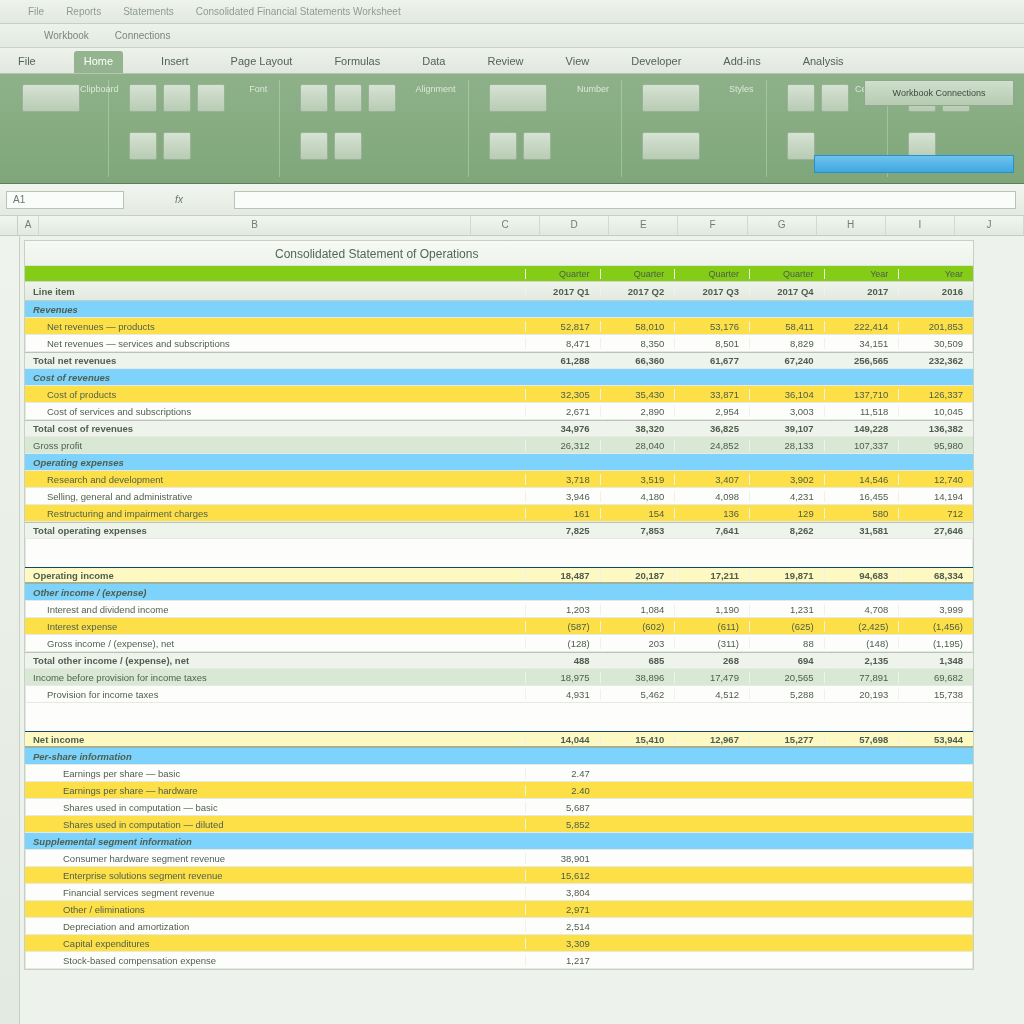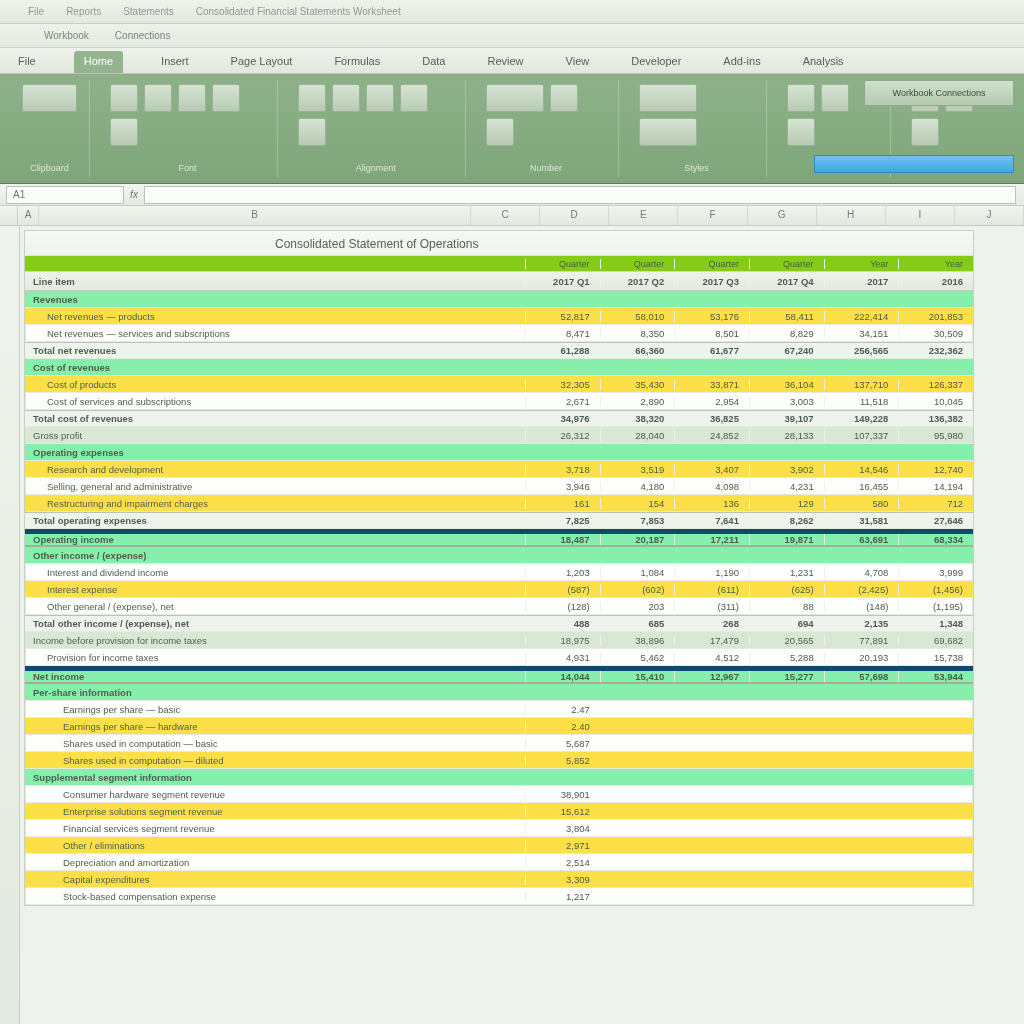--- a/index.html
+++ b/index.html
@@ -56,21 +56,21 @@
     height: 110px;
     background: linear-gradient(#8eb189 0%, #7fa67a 100%);
     border-bottom:1px solid #5f7a5c;
     display:flex;
     padding:6px 10px;
     gap:8px;
     color:#e9f2e7;
     position:relative;
   }
   .ribbon .group {
-    display:flex; flex-direction:column; justify-content:space-between;
+    display:flex; flex-direction:row; justify-content:space-between;
     border-right:1px solid rgba(255,255,255,.25);
     padding:4px 12px;
     min-width:60px;
   }
   .ribbon .btns { display:flex; gap:6px; flex-wrap:wrap; }
   .rbtn {
     width:28px; height:28px;
     background:linear-gradient(#d6e3d3,#b8cbb4);
     border:1px solid #9ab295;
     border-radius:2px;
@@ -89,24 +89,24 @@
   }
   .blue-strip {
     position:absolute; right:10px; bottom:10px;
     width:200px; height:18px;
     background:linear-gradient(#6fc3ef,#3fa7df);
     border:1px solid #2a90c8;
   }
 
   
   .name-row {
-    height:22px;
+    height:32px;
     background:linear-gradient(#f1f5ef,#e4eae2);
     border-bottom:1px solid #c6cfc4;
-    display:flex; align-items:center;
+    display:flex; align-items:center;gap:45px;
   }
   .namebox {
     width:118px; height:18px; margin-left:6px;
     background:#fafcf9;
     border:1px solid #b9c4b7;
     font-size:10px; padding:0 6px;
     display:flex; align-items:center;
     color:#6b786b;
   }
   .fx { width:20px; text-align:center; color:#6b786b; font-style:italic; }
@@ -191,23 +191,23 @@
   .fin .num {
     width:76px;
     text-align:right;
     padding-right:10px;
     font-variant-numeric: tabular-nums;
     color:#4d5d4d;
     border-left:1px solid #eef2ec;
   }
   .fin .row.alt { background:#fde047; }
   .fin .row.hl  { background:#d9e8d4; }
-  .fin .row.section { background:#86efac; font-weight:600; }
+  .fin .row.section { background:#7dd3fc; font-weight:600;font-style:italic; }
   .fin .row.total { border-top:1px solid #b8c4b5; font-weight:600; background:#eef3ec;}
-  .fin .row.grand { border-top:5px solid #0c4a6e; border-bottom:2px double #9fb19b; font-weight:700; background:#86efac;}
+  .fin .row.grand { border-top:1px solid #0c4a6e; border-bottom:2px double #9fb19b; font-weight:700; background:#fef9c3;margin-top:28px;}
 </style>
 </head>
 <body>
 
 <div class="qat">
   <span class="qitem">File</span>
   <span class="qitem">Reports</span>
   <span class="qitem">Statements</span>
   <span class="qitem">Consolidated Financial Statements Worksheet</span>
 </div>
@@ -468,21 +468,21 @@
             <div class="num">8,262</div>
             <div class="num">31,581</div>
             <div class="num">27,646</div>
           </div>
           <div class="row grand">
             <div class="label">Operating income</div>
             <div class="num">18,487</div>
             <div class="num">20,187</div>
             <div class="num">17,211</div>
             <div class="num">19,871</div>
-            <div class="num">63,691</div>
+            <div class="num">94,683</div>
             <div class="num">68,334</div>
           </div>
           <div class="row section">
             <div class="label">Other income / (expense)</div>
             <div class="num"></div>
             <div class="num"></div>
             <div class="num"></div>
             <div class="num"></div>
             <div class="num"></div>
             <div class="num"></div>
@@ -499,21 +499,21 @@
           <div class="row alt">
             <div class="label ind1">Interest expense</div>
             <div class="num">(587)</div>
             <div class="num">(602)</div>
             <div class="num">(611)</div>
             <div class="num">(625)</div>
             <div class="num">(2,425)</div>
             <div class="num">(1,456)</div>
           </div>
           <div class="row ">
-            <div class="label ind1">Other general / (expense), net</div>
+            <div class="label ind1">Gross income / (expense), net</div>
             <div class="num">(128)</div>
             <div class="num">203</div>
             <div class="num">(311)</div>
             <div class="num">88</div>
             <div class="num">(148)</div>
             <div class="num">(1,195)</div>
           </div>
           <div class="row total">
             <div class="label">Total other income / (expense), net</div>
             <div class="num">488</div>

